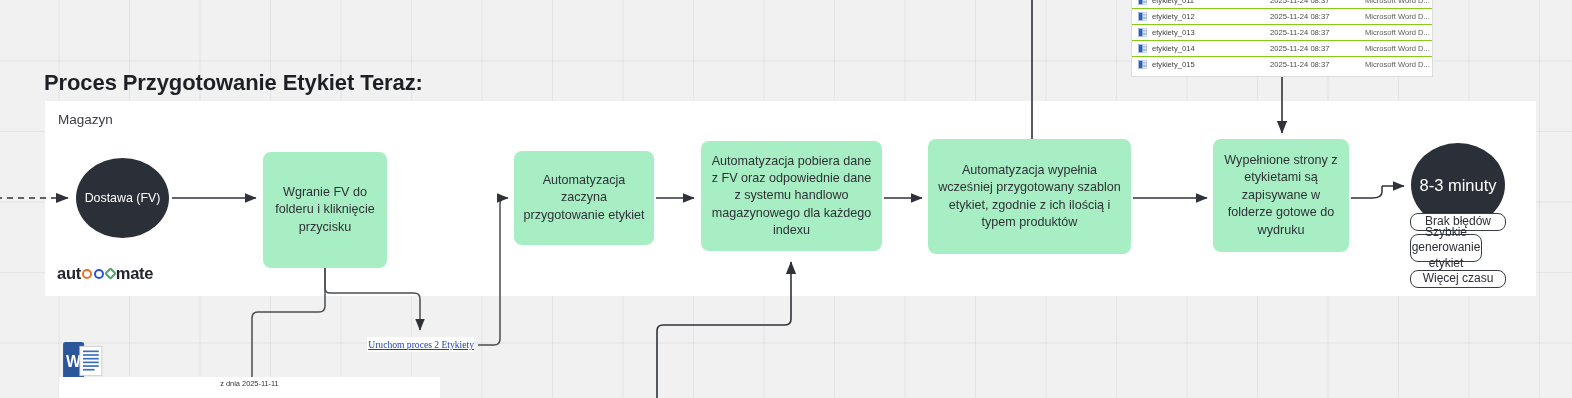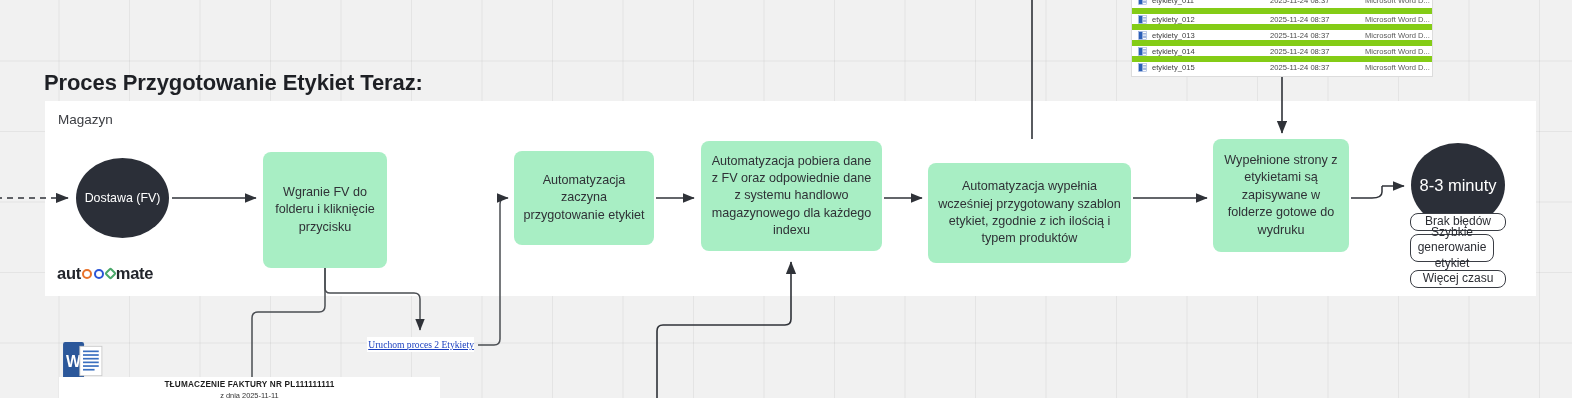--- a/index.html
+++ b/index.html
@@ -41,49 +41,49 @@
   .dark-circle{
     background:#2b2f38;border-radius:50%;
     display:flex;align-items:center;justify-content:center;
     text-align:center;color:#ffffff;line-height:1.35;
   }
   #node-dostawa{left:76px;top:158px;width:93px;height:80px;font-size:12.4px;}
   #node-timing{left:1411px;top:143px;width:94px;height:84px;font-size:16.5px;}
   #box-wgranie{left:263px;top:152px;width:124px;height:116px;}
   #box-start{left:514px;top:151px;width:140px;height:94px;}
   #box-pobiera{left:701px;top:141px;width:181px;height:110px;}
-  #box-szablon{left:928px;top:139px;width:203px;height:100px;margin-top:24px;}
+  #box-szablon{left:928px;top:139px;width:203px;height:115px;}
   #box-zapis{left:1213px;top:139px;width:136px;height:113px;}
   
   .pill{
     position:absolute;background:#fff;border:1px solid #3a3d44;border-radius:8px;
     display:flex;align-items:center;justify-content:center;text-align:center;
     font-size:12px;color:#2b2d33;line-height:1.3;box-sizing:border-box;
   }
   #pill-1{left:1410px;top:213px;width:96px;height:18px;}
-  #pill-2{left:1410px;top:234px;width:84px;height:28px;}
+  #pill-2{left:1410px;top:234px;width:72px;height:28px;}
   #pill-3{left:1410px;top:270px;width:96px;height:18px;}
   
   #brand{position:absolute;left:57px;top:264px;display:flex;align-items:center;
     font-size:16.5px;font-weight:bold;letter-spacing:-0.3px;color:#23262c;}
   #brand .ring{
     display:inline-block;border-radius:50%;box-sizing:border-box;
     margin:0 1px;
   }
   #brand .r1{width:10px;height:10px;border:2.4px solid #e8722a;}
   #brand .r2{width:10px;height:10px;border:2.4px solid #2b55d6;}
   #brand .r3{width:9px;height:9px;border:2.2px solid #4aa86a;transform:rotate(45deg);border-radius:2px;}
   
   #file-list{
     position:absolute;left:1131px;top:-8px;width:300px;height:84px;
     background:#ffffff;border:1px solid #dcdcdc;border-top:none;
     overflow:hidden;font-size:7.6px;color:#3c3c3c;
   }
   .file-row{
-    display:flex;align-items:center;height:16px;border-top:6px solid #84cc16;
+    display:flex;align-items:center;height:16px;border-top:1px solid #84cc16;
     padding-left:6px;box-sizing:border-box;
   }
   .file-row:first-child{border-top:none;}
   .f-icon{width:9px;height:9px;margin-right:5px;flex:0 0 auto;}
   .f-name{width:118px;white-space:nowrap;overflow:hidden;}
   .f-date{width:95px;color:#4a4a4a;}
   .f-type{flex:1;color:#5a5a5a;white-space:nowrap;overflow:hidden;}
   
   #word-icon{position:absolute;left:62px;top:340px;width:42px;height:42px;}
   #doc-preview{
@@ -271,15 +271,14 @@
     <rect x="20" y="10" width="15" height="1.6"></rect>
       <rect x="20" y="13.5" width="15" height="1.6"></rect>
     <rect x="20" y="17" width="15" height="1.6"></rect>
       <rect x="20" y="20.5" width="15" height="1.6"></rect>
     <rect x="20" y="24" width="15" height="1.6"></rect>
       <rect x="20" y="27.5" width="11" height="1.6"></rect>
   </g>
 </svg>
 
 <div id="doc-preview">
-  <div id="doc-title">TŁUMACZENIE FAKTURY NR PL111111111</div>
   <div id="doc-sub">z dnia 2025-11-11</div>
 </div>
 
 </body></html>

